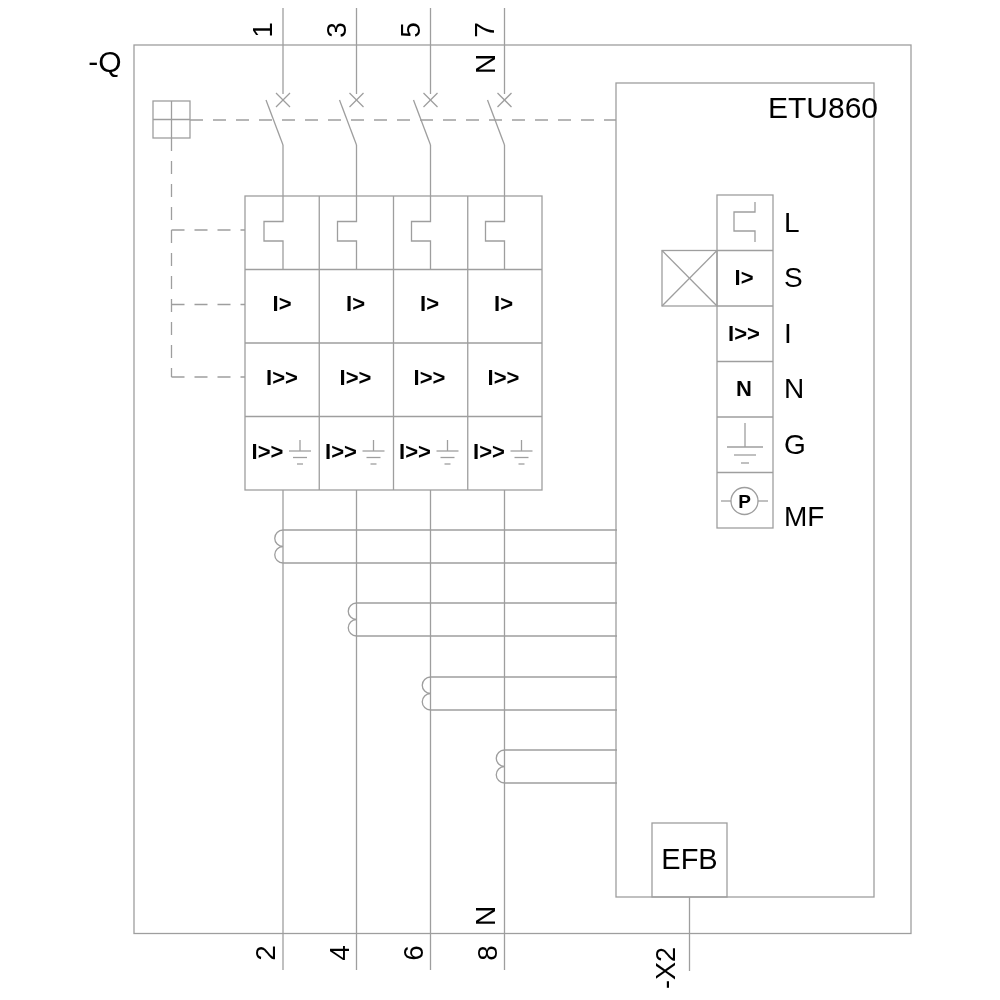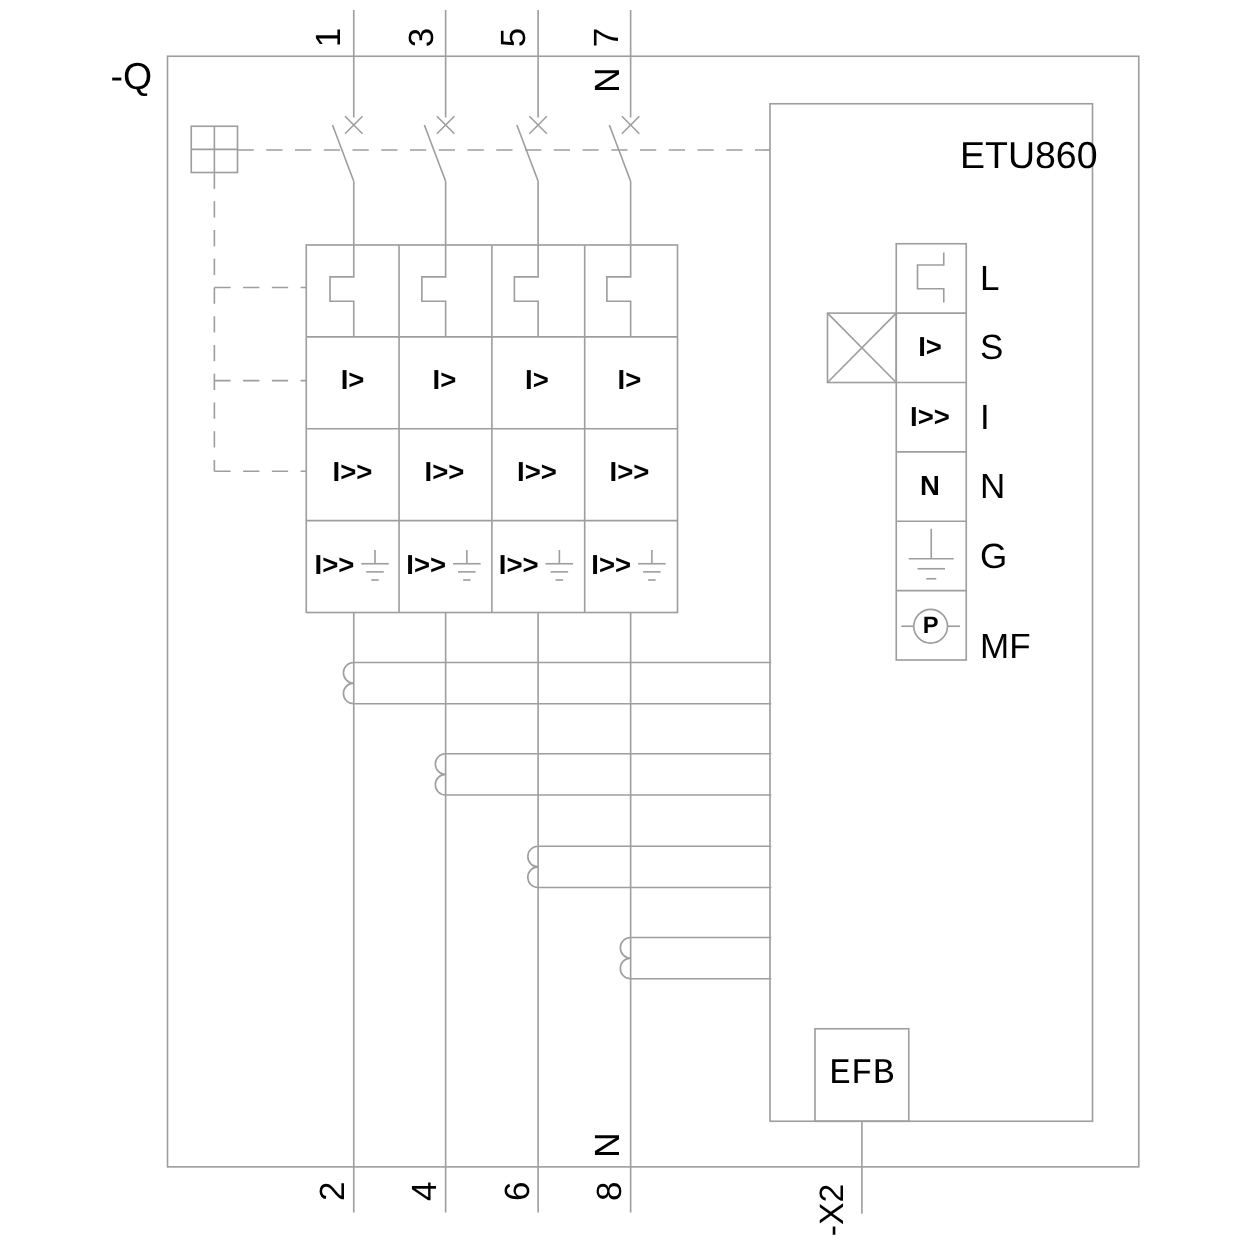--- a/index.html
+++ b/index.html
@@ -13,21 +13,21 @@
     stroke:var(--line); stroke-width:1.3; fill:none;
   }
   .dashed { stroke-dasharray:13 10; }
   .lbl { position:absolute; font-size:28px; color:var(--text);
          transform:translate(-50%,-50%); white-space:nowrap; line-height:1; }
   .rot { transform:translate(-50%,-50%) rotate(-90deg); }
   .sym { font-weight:bold; font-size:22px; }
   .lbl-left { transform:translate(0,-50%); }
   .big { font-size:30px; }
   .p-letter { font-size:19px; font-weight:bold; }
-  .efb { font-size:29px;font-family:Liberation Mono, monospace; }
+  .efb { font-size:29px; }
   .x2 { font-size:27px; }
 </style>
 </head>
 <body>
 
 <div id="canvas">
 
   <svg id="lines" width="1000" height="1000">
 
     <g>
@@ -166,21 +166,21 @@
       </g>
       <g>
         <circle cx="744.5" cy="501" r="13.5"></circle>
         <line x1="721" y1="501" x2="731" y2="501"></line>
         <line x1="758" y1="501" x2="768" y2="501"></line>
       </g>
     </g>
   </svg>
 
   <div class="lbl big" style="left:105px;top:62px">-Q</div>
-  <div class="lbl big" style="left:823px;top:125px">ETU860</div>
+  <div class="lbl big" style="left:823px;top:108px">ETU860</div>
 
   <div class="lbl rot" style="left:263px;top:30px">1</div>
   <div class="lbl rot" style="left:336.5px;top:30px">3</div>
   <div class="lbl rot" style="left:410.5px;top:30px">5</div>
   <div class="lbl rot" style="left:484.5px;top:30px">7</div>
   <div class="lbl rot" style="left:486px;top:64px">N</div>
 
   <div class="lbl sym" style="left:282px;top:304px">I&gt;</div>
   <div class="lbl sym" style="left:355.5px;top:304px">I&gt;</div>
   <div class="lbl sym" style="left:429.5px;top:304px">I&gt;</div>

